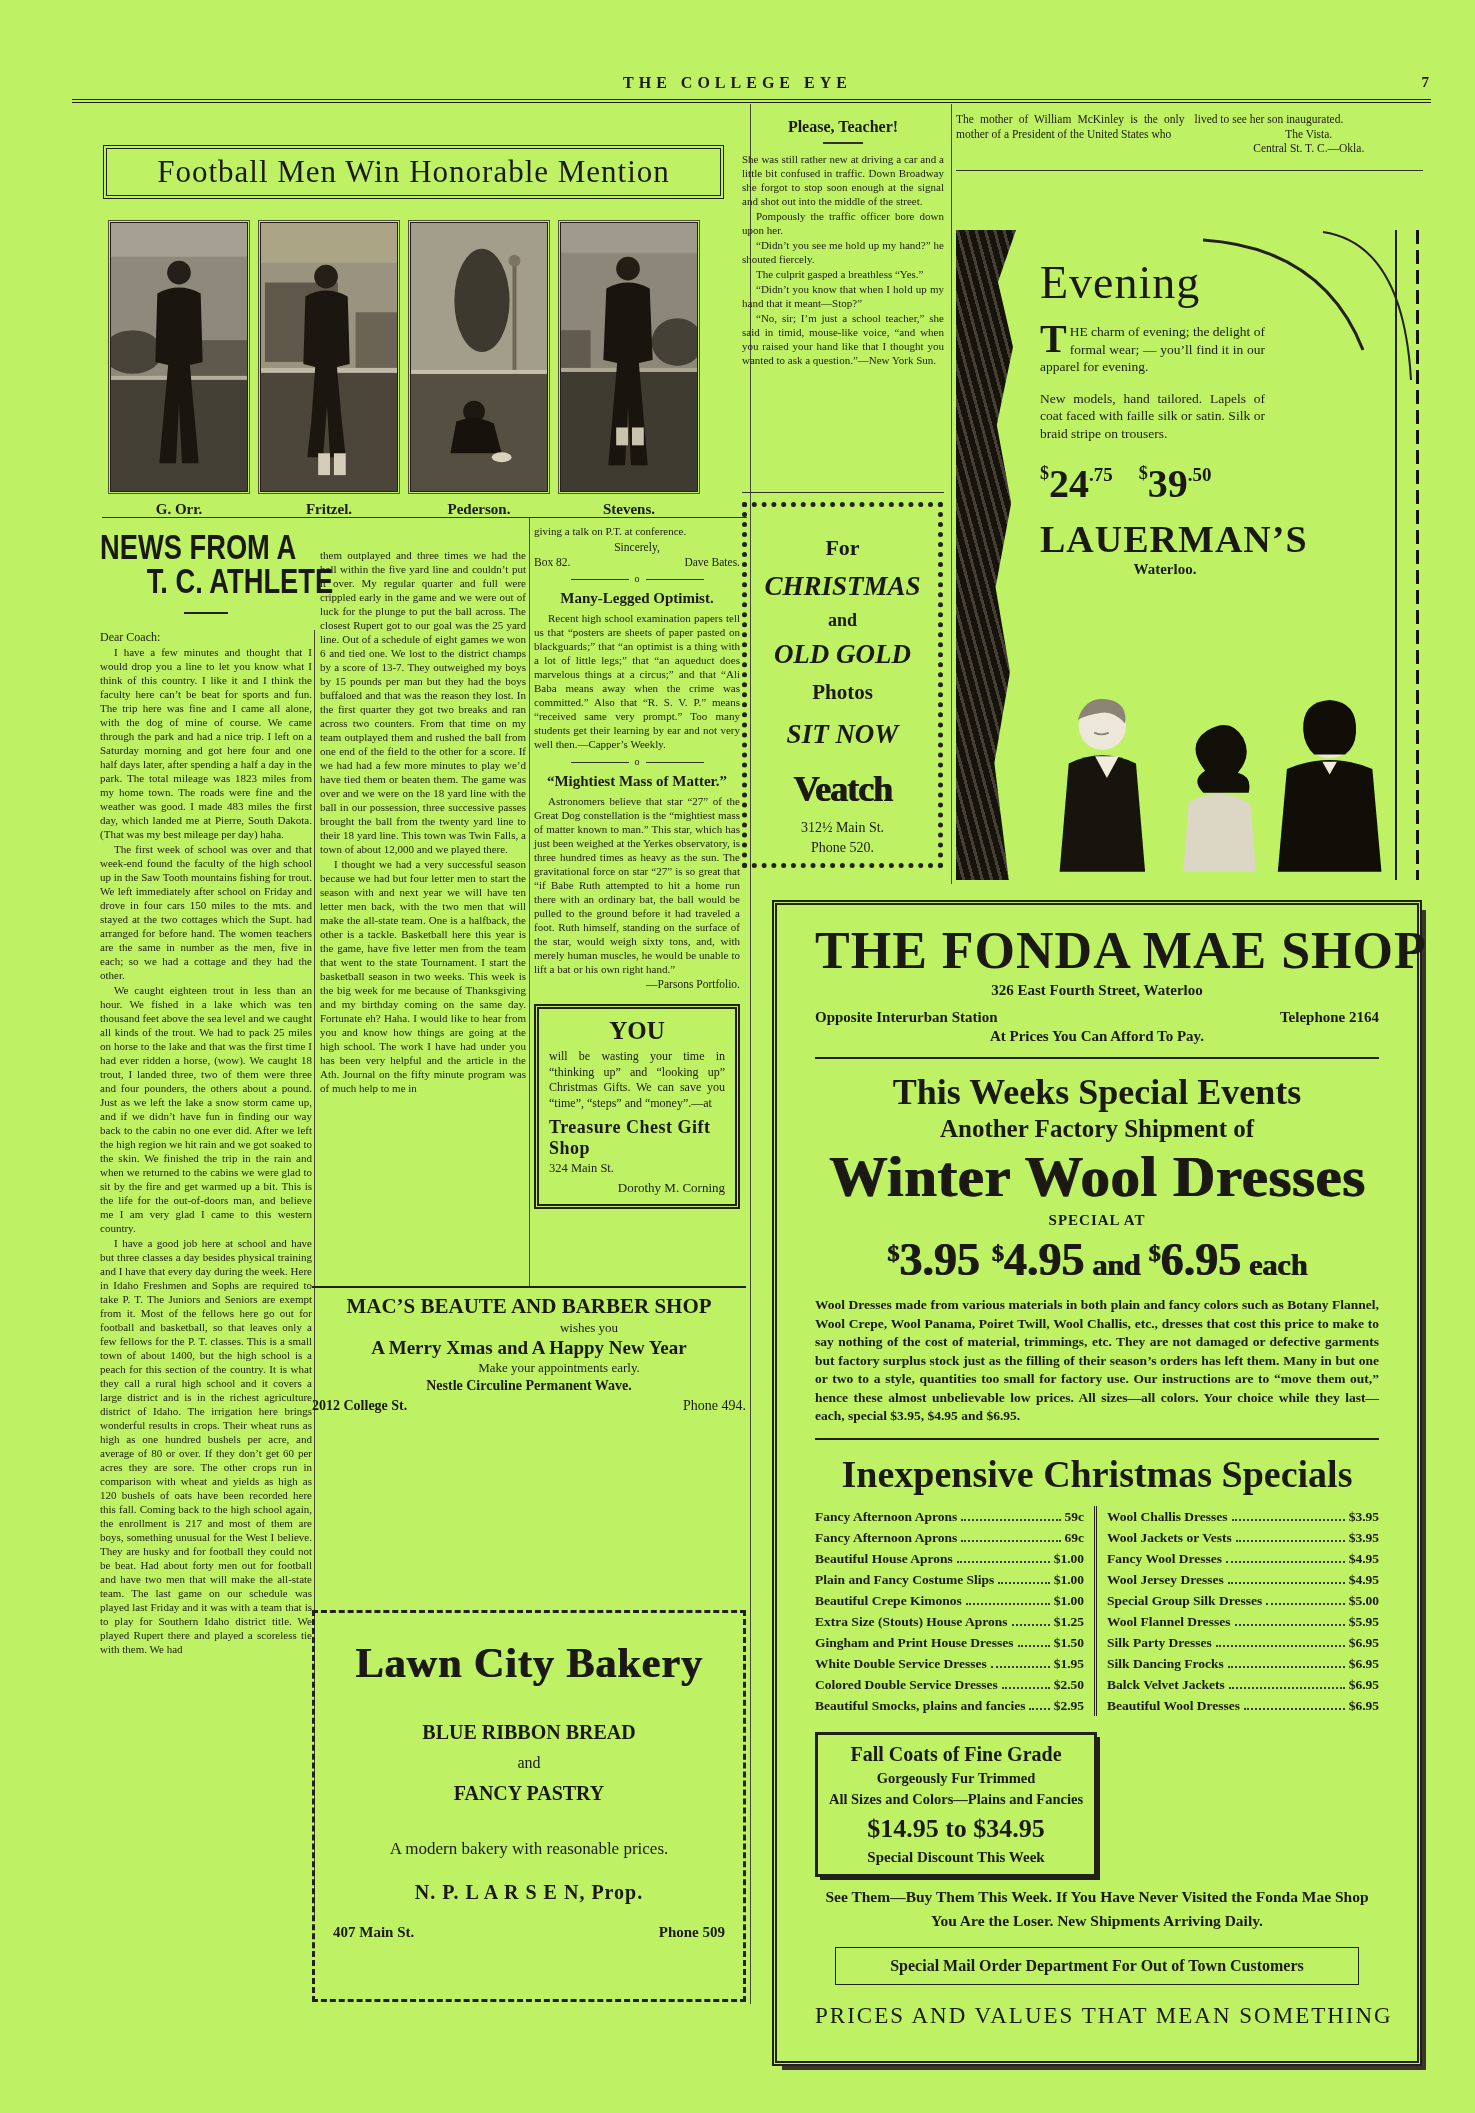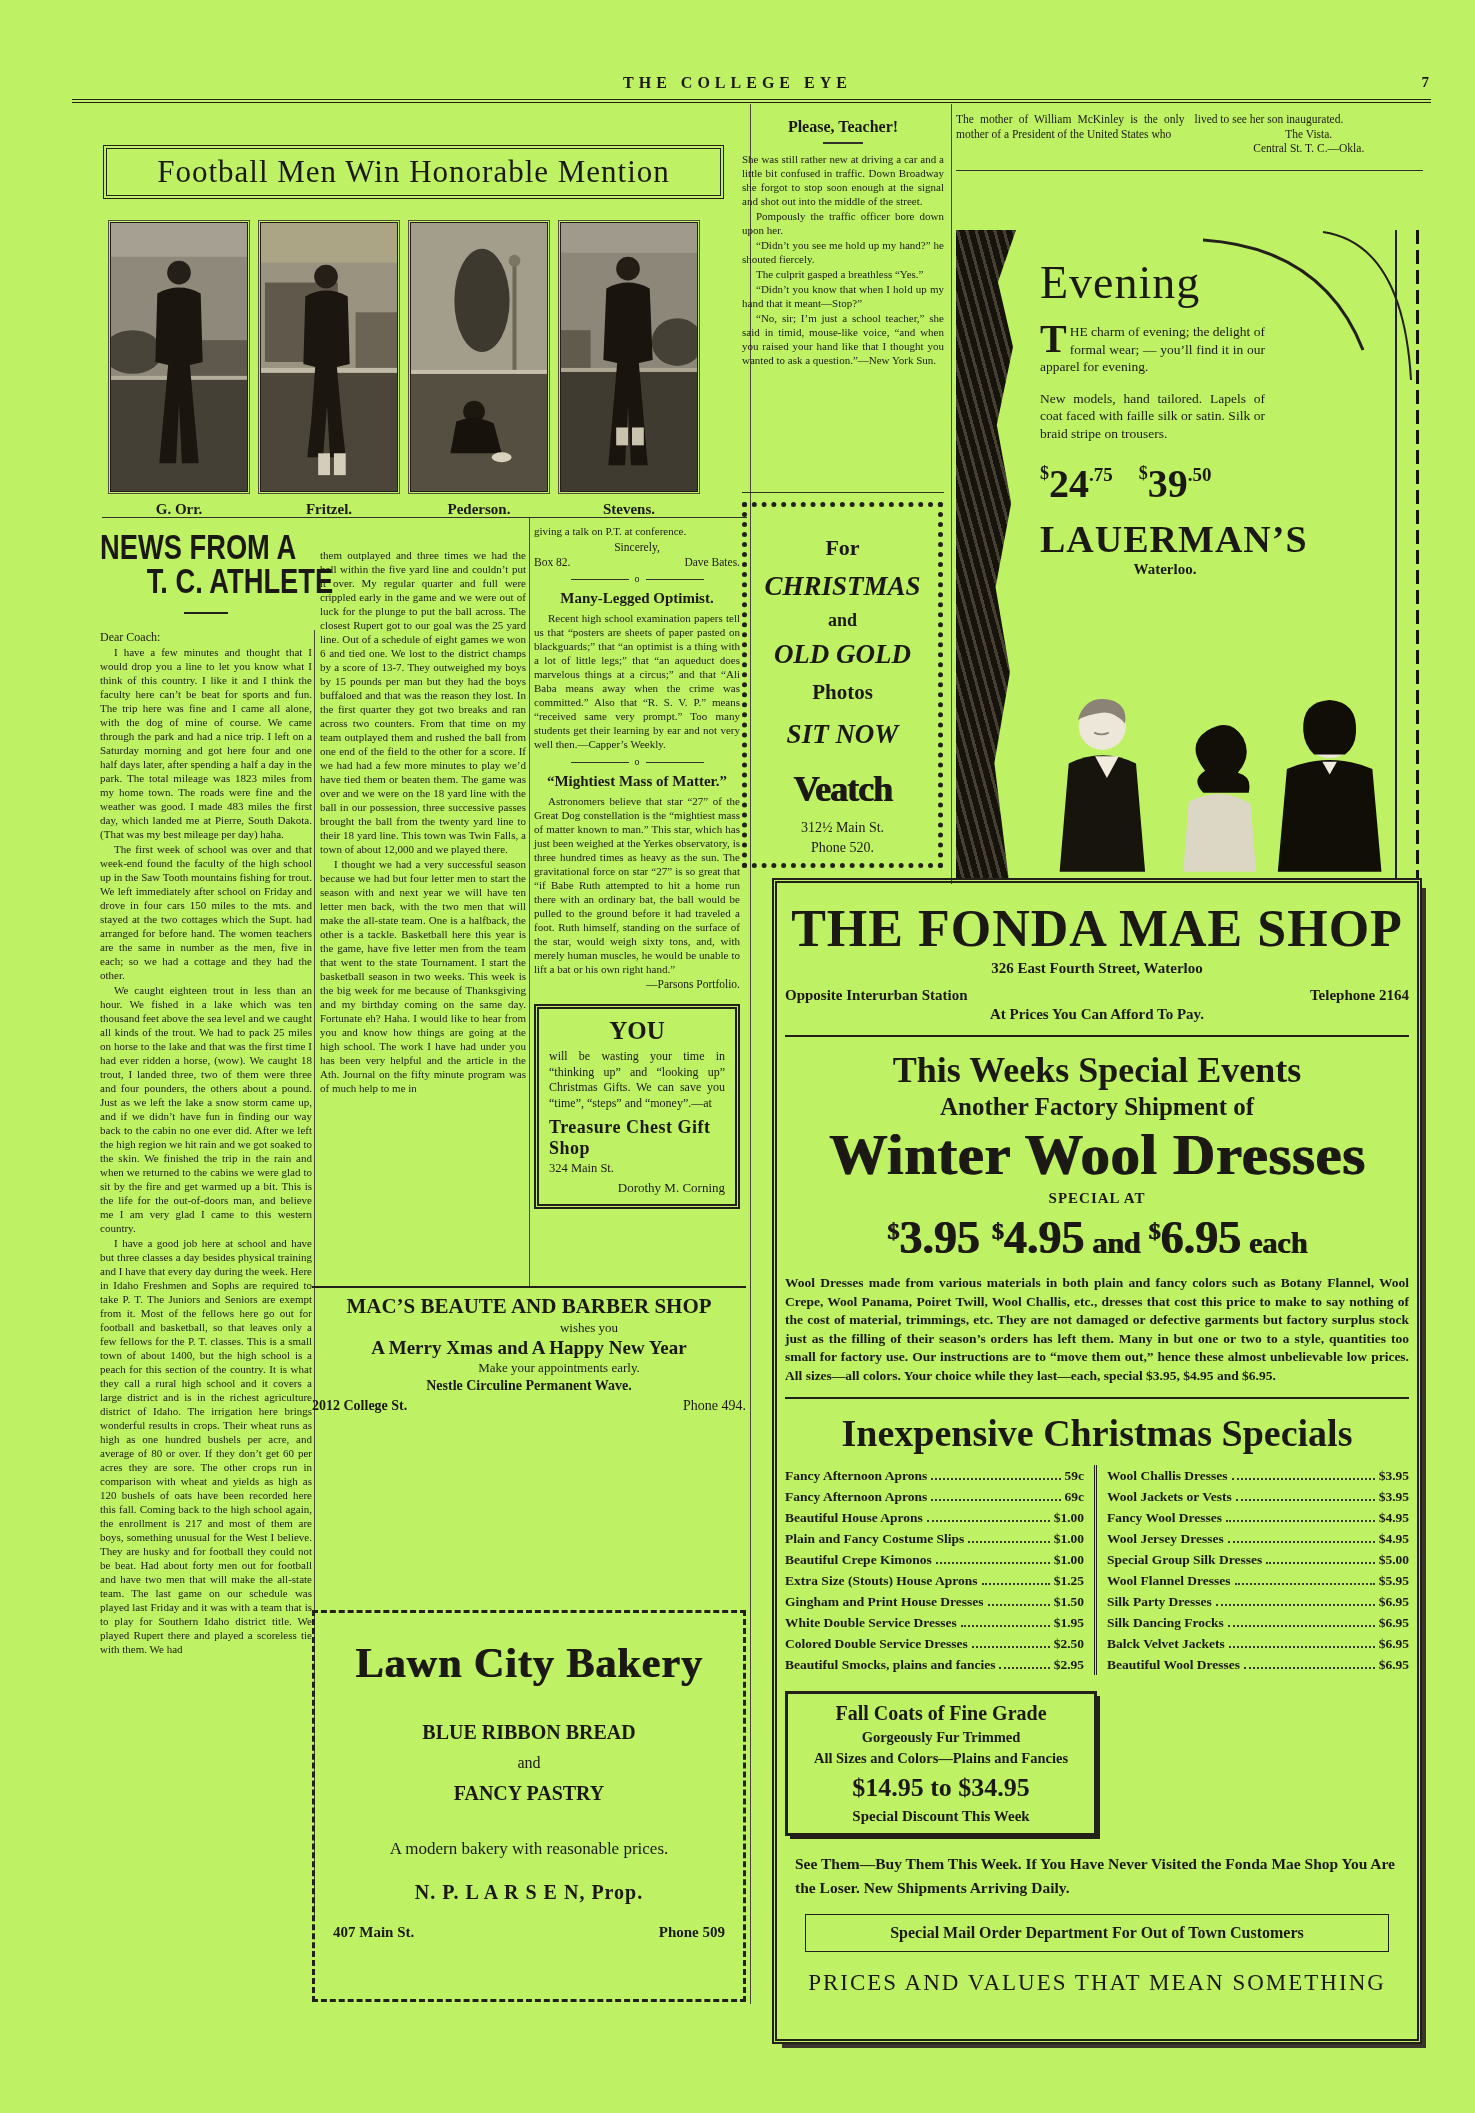--- a/index.html
+++ b/index.html
@@ -89,22 +89,22 @@
   .ev-para{font-size:13.5px;line-height:17.5px;text-align:justify;margin-top:14px;width:225px;}
   .ev-drop{float:left;font-size:40px;line-height:32px;padding-right:3px;font-weight:bold;}
   .ev-prices{margin-top:18px;font-weight:bold;display:flex;gap:26px;}
   .ev-price .d{font-size:18px;vertical-align:18px;}
   .ev-price .a{font-size:40px;}
   .ev-price .c{font-size:19px;vertical-align:16px;font-weight:bold;}
   .ev-store{font-size:38px;font-weight:bold;letter-spacing:1px;margin-top:10px;white-space:nowrap;}
   .ev-loc{text-align:center;font-weight:bold;font-size:15px;width:250px;}
   .ev-figs{position:absolute;left:60px;bottom:0;}
   
-  .fonda{position:absolute;left:772px;top:878px;width:650px;height:1166px;
-    border:5px double #23201a;box-shadow:7px 7px 0 -3px #3a362c;padding:16px 8px;}
+  .fonda{position:absolute;left:772px;top:900px;width:650px;height:1166px;
+    border:5px double #23201a;box-shadow:7px 7px 0 -3px #3a362c;padding:16px 38px;}
   .fonda .f-title{text-align:center;font-weight:bold;font-size:52px;letter-spacing:1px;white-space:nowrap;}
   .fonda .f-addr{text-align:center;font-weight:bold;font-size:15px;margin-top:2px;}
   .fonda .f-row{display:flex;justify-content:space-between;font-weight:bold;font-size:15px;margin-top:10px;}
   .fonda .f-tag{text-align:center;font-size:38px;margin-top:6px;}
   .fonda .f-subtag{text-align:center;font-weight:bold;font-size:15px;margin-top:2px;}
   .fonda .f-rule{border-top:2.5px solid #23201a;margin:12px 0;}
   .fonda .f-events{text-align:center;font-weight:bold;font-size:36px;font-family:"Liberation Serif",serif;}
   .fonda .f-ev1{text-align:center;font-weight:bold;font-size:25px;margin-top:4px;}
   .fonda .f-ev2{text-align:center;font-weight:bold;font-size:25px;margin-top:2px;}
   .fonda .f-product{text-align:center;font-weight:bold;font-size:58px;letter-spacing:1px;white-space:nowrap;
@@ -123,21 +123,21 @@
   .price-row{display:flex;align-items:baseline;font-weight:bold;font-size:13.5px;line-height:21px;}
   .price-row .dots{flex:1;border-bottom:2px dotted #3a362c;margin:0 4px 3px 4px;}
   .f-boxes{display:flex;gap:26px;margin-top:16px;}
   .f-box{border:3px solid #23201a;box-shadow:4px 4px 0 -1px #23201a;width:50%;padding:8px 10px;text-align:center;}
   .f-box .b-title{font-weight:bold;font-size:20px;}
   .f-box .b-line{font-weight:bold;font-size:14.5px;margin-top:4px;}
   .f-box .b-price{font-weight:bold;font-size:26px;margin-top:6px;}
   .f-box .b-note{font-weight:bold;font-size:15px;margin-top:5px;}
   .f-box .b-name{font-weight:bold;font-size:28px;margin-top:4px;}
   .f-box .b-small{font-weight:bold;font-size:13px;margin-top:2px;}
-  .f-seethem{font-weight:bold;font-size:15.5px;line-height:24px;text-align:left;margin-top:16px;padding:0 10px;}
+  .f-seethem{font-weight:bold;font-size:15.5px;line-height:24px;text-align:center;margin-top:8px;padding:0 10px;}
   .f-mailorder{border:1.5px solid #23201a;text-align:center;font-weight:bold;font-size:16px;
     padding:9px 6px;margin:14px 20px 0 20px;}
   .f-slogan{text-align:center;font-size:23px;letter-spacing:2px;margin-top:18px;white-space:nowrap;}
   
   .macs{position:absolute;left:312px;top:1286px;width:434px;border-top:2px solid #23201a;padding-top:6px;}
   .macs .m-title{text-align:center;font-weight:bold;font-size:21px;white-space:nowrap;}
   .macs .m-wishes{text-align:center;font-size:13px;margin-top:1px;padding-left:120px;}
   .macs .m-greet{text-align:center;font-weight:bold;font-size:19px;margin-top:1px;white-space:nowrap;}
   .macs .m-line{text-align:center;font-size:13px;margin-top:1px;padding-left:60px;}
   .macs .m-wave{text-align:center;font-weight:bold;font-size:14px;margin-top:2px;}

